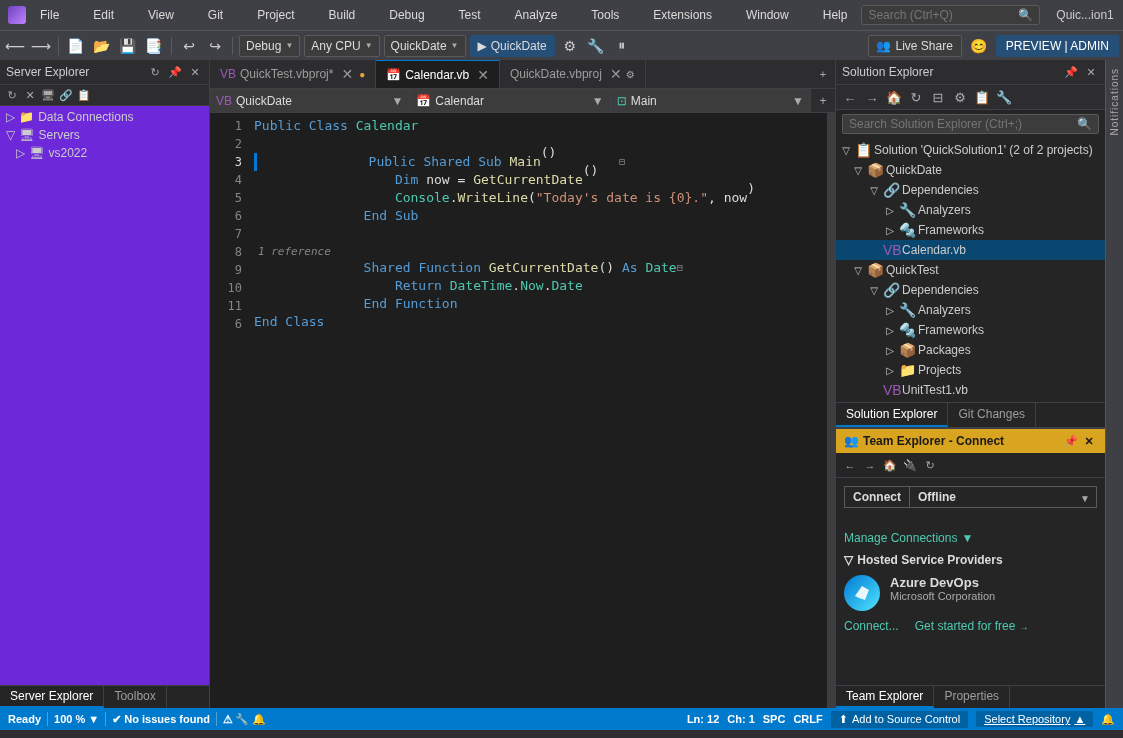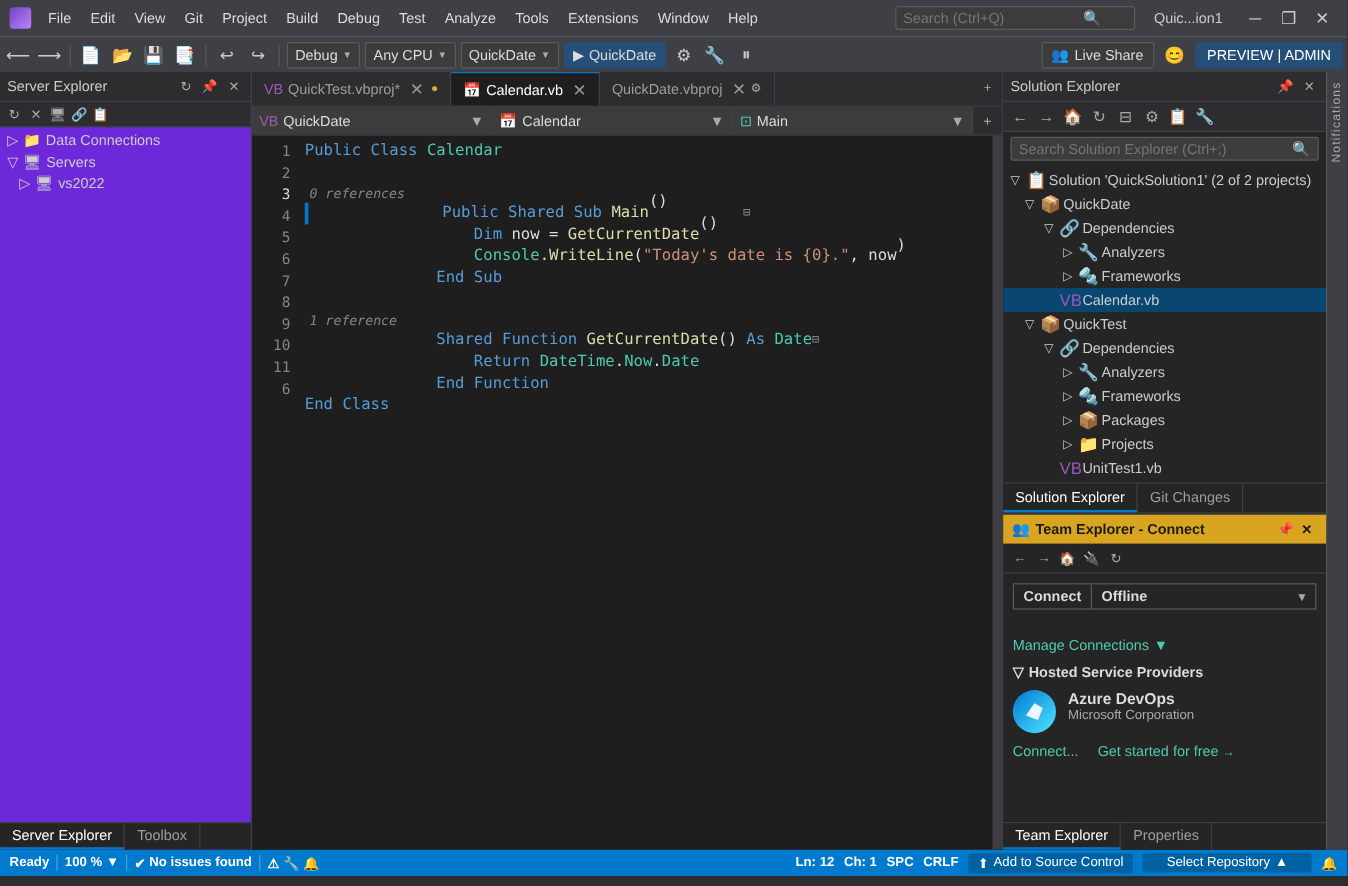--- a/index.html
+++ b/index.html
@@ -1,21 +1,21 @@
 <!DOCTYPE html>
 <html><head>
   <meta charset="utf-8">
   <style>
     * { box-sizing: border-box; margin: 0; padding: 0; }
     body { font-family: 'Segoe UI', sans-serif; font-size: 12px; background: #2d2d30; color: #dcdcdc; width: 1123px; height: 738px; overflow: hidden; }
 
     
     .title-bar { display: flex; align-items: center; background: #3f3f46; height: 30px; padding: 0 8px; gap: 6px; }
     .title-bar-logo { width: 18px; height: 18px; background: linear-gradient(135deg, #6f42c1, #c084fc); border-radius: 3px; flex-shrink: 0; }
-    .title-bar-menus { display: flex; gap: 0; }
+    .title-bar-menus { display: flex; gap: 18px; }
     .menu-item { padding: 2px 8px; color: #dcdcdc; cursor: pointer; border-radius: 3px; font-size: 12px; }
     .title-bar-search { margin-left: auto; display: flex; align-items: center; background: #3c3c3c; border: 1px solid #5a5a5a; border-radius: 3px; padding: 2px 6px; width: 200px; }
     .title-bar-search input { background: transparent; border: none; color: #dcdcdc; font-size: 12px; width: 150px; outline: none; }
     .title-bar-title { color: #cccccc; font-size: 12px; margin-left: 10px; }
     .title-bar-controls { display: flex; gap: 2px; margin-left: 8px; }
     .title-ctrl { width: 26px; height: 22px; display: flex; align-items: center; justify-content: center; cursor: pointer; font-size: 14px; color: #cccccc; }
 
     
     .toolbar { display: flex; align-items: center; background: #3f3f46; height: 30px; padding: 0 4px; gap: 4px; border-top: 1px solid #555; }
     .tb-btn { display: flex; align-items: center; justify-content: center; width: 22px; height: 22px; cursor: pointer; border-radius: 2px; color: #cccccc; font-size: 14px; }
@@ -94,21 +94,21 @@
     
     .notif-sidebar { width: 18px; background: #3f3f46; display: flex; flex-direction: column; align-items: center; padding-top: 8px; border-left: 1px solid #555; }
     .notif-label { writing-mode: vertical-rl; font-size: 10px; color: #aaa; transform: rotate(180deg); letter-spacing: 1px; }
 
     
     .status-bar { display: flex; align-items: center; background: #007acc; height: 22px; padding: 0 8px; gap: 6px; }
     .status-item { font-size: 11px; color: #ffffff; display: flex; align-items: center; gap: 3px; font-weight: bold; }
     .status-separator { width: 1px; height: 14px; background: rgba(255,255,255,0.3); }
     .status-right { margin-left: auto; display: flex; gap: 8px; align-items: center; }
     .status-source-btn { display: flex; align-items: center; gap: 4px; background: rgba(0,0,0,0.2); padding: 2px 8px; border-radius: 2px; cursor: pointer; font-size: 11px; color: white; }
-    .status-repo-btn { display: flex; align-items: center; gap: 4px; background: rgba(0,0,0,0.2); padding: 2px 20px; border-radius: 2px; cursor: pointer; font-size: 11px; color: white; }
+    .status-repo-btn { display: flex; align-items: center; gap: 4px; background: rgba(0,0,0,0.2); padding: 2px 8px; border-radius: 2px; cursor: pointer; font-size: 11px; color: white; text-decoration: underline; }
     .qd-tab { display: flex; align-items: center; padding: 4px 10px; font-size: 12px; cursor: pointer; color: #9d9d9d; border-right: 1px solid #3f3f46; gap: 4px; height: 28px; }
 
     
     ::-webkit-scrollbar { width: 6px; height: 6px; }
     ::-webkit-scrollbar-track { background: #3e3e42; }
     ::-webkit-scrollbar-thumb { background: #686868; border-radius: 3px; }
 
     
     .bottom-tab-bar { display: flex; background: #252526; border-top: 1px solid #3f3f46; }
     .btab { padding: 3px 10px; font-size: 12px; cursor: pointer; color: #9d9d9d; border-right: 1px solid #3f3f46; }
@@ -294,23 +294,20 @@
         <div>6</div>
       </div>
       <div class="code-content">
 
         <div class="code-line">
           <span class="kw-blue">Public</span>&nbsp;<span class="kw-blue">Class</span>&nbsp;<span class="kw-cyan">Calendar</span>
         </div>
 
         <div class="code-line">&nbsp;</div>
 
-        <div style="height:16px; padding-left:4px;">
-          <span class="ref-hint">0 references</span>
-        </div>
 
         <div class="code-line" style="border-left:3px solid #0078d4; padding-left:2px;">
           &nbsp;&nbsp;&nbsp;&nbsp;<span class="kw-blue">Public</span>&nbsp;<span class="kw-blue">Shared</span>&nbsp;<span class="kw-blue">Sub</span>&nbsp;<span class="kw-yellow">Main</span>()
           <span class="fold-indicator">⊟</span>
         </div>
 
         <div class="code-line">
           &nbsp;&nbsp;&nbsp;&nbsp;&nbsp;&nbsp;&nbsp;&nbsp;<span class="kw-blue">Dim</span>&nbsp;<span class="kw-white">now</span>&nbsp;=&nbsp;<span class="kw-yellow">GetCurrentDate</span>()
         </div>
 

